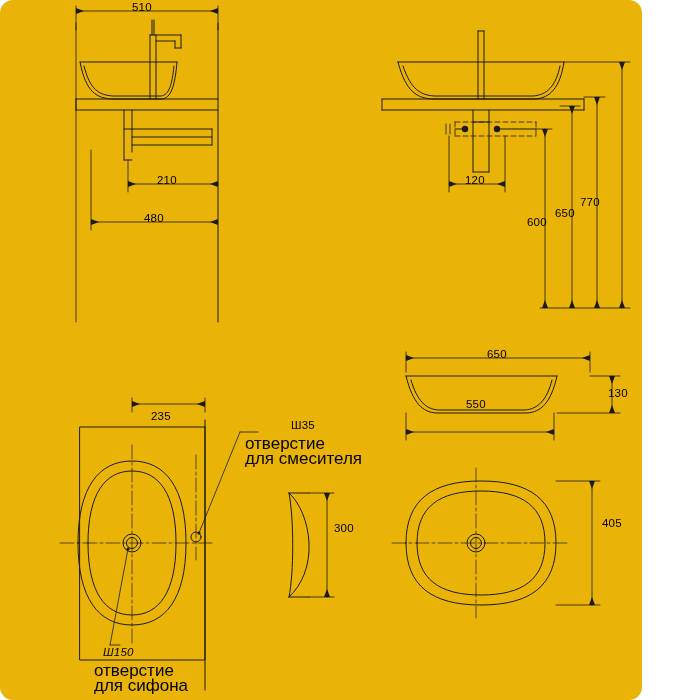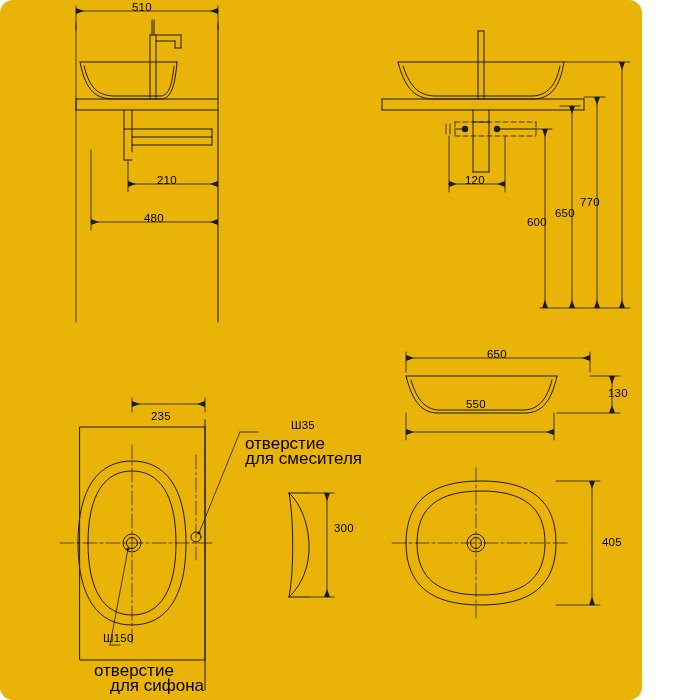--- a/index.html
+++ b/index.html
@@ -293,24 +293,24 @@
   <div class="dim-text" style="left:527px; top:216px;">600</div>
   <div class="dim-text" style="left:555px; top:207px;">650</div>
   <div class="dim-text" style="left:580px; top:196px;">770</div>
   <div class="dim-text" style="left:670px; top:174px;margin-left:18px;">900</div>
 
   <div class="dim-text" style="left:151px; top:394px;margin-top:16px;">235</div>
   <div class="dim-text" style="left:255px; top:419px;margin-left:36px;">Ш35</div>
   <div class="note-text" style="left:245px; top:437px;">отверстие</div>
   <div class="note-text" style="left:245px; top:452px;">для смесителя</div>
 
-  <div class="dim-text" style="left:103px; top:632px;">Ш150</div>
+  <div class="dim-text" style="left:103px; top:646px;font-style:italic;">Ш150</div>
   <div class="note-text" style="left:94px; top:664px;">отверстие</div>
-  <div class="note-text" style="left:94px; top:679px;margin-left:16px;">для сифона</div>
+  <div class="note-text" style="left:94px; top:679px;">для сифона</div>
 
   <div class="dim-text" style="left:334px; top:522px;">300</div>
 
   <div class="dim-text" style="left:487px; top:348px;">650</div>
   <div class="dim-text" style="left:608px; top:387px;">130</div>
   <div class="dim-text" style="left:466px; top:398px;text-align:center;">550</div>
-  <div class="dim-text" style="left:602px; top:536px;">405</div>
+  <div class="dim-text" style="left:602px; top:517px;">405</div>
 
 </div>
 
 </body></html>

